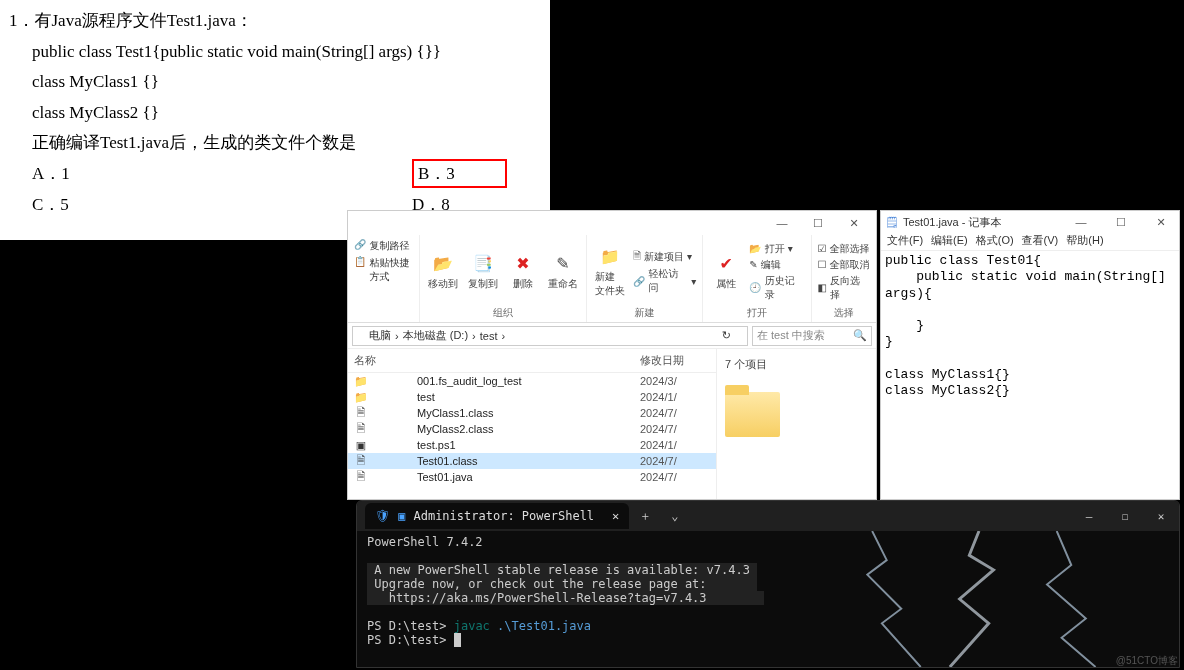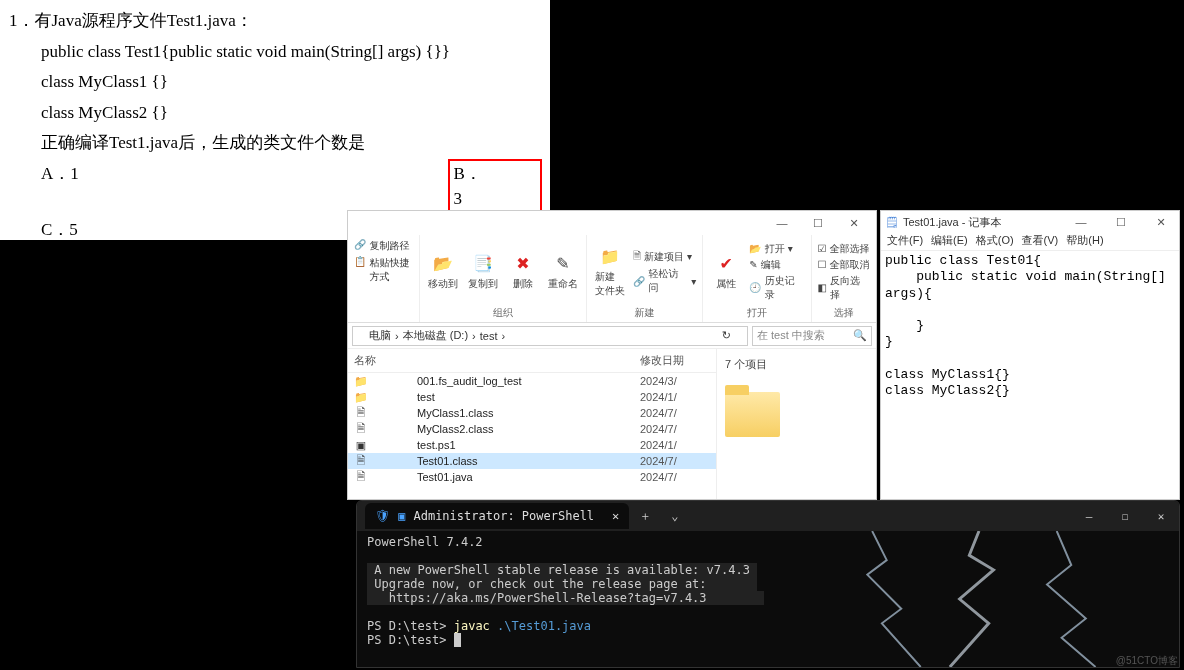--- a/index.html
+++ b/index.html
@@ -18,22 +18,22 @@
     left: 0; top: 0;
     width: 550px; height: 240px;
     background: #fff;
     color: #000;
     padding: 6px 8px 6px 9px;
     font-size: 17px;
     line-height: 1.8;
     font-family: "SimSun", serif;
   }
   .question .q-line { white-space: pre; }
-  .question .indent { margin-left: 32px; }
-  .question .opts { display: flex; gap: 28px; }
+  .question .indent { margin-left: 23px; }
+  .question .opts { display: flex; }
   .question .optA, .question .optC { width: 380px; }
   .question .optbox {
     border: 2px solid #f00;
     display: inline-block;
     padding: 0 50px 0 4px;
     line-height: 1.5;
   }
   
   .explorer {
     position: absolute;
@@ -228,21 +228,21 @@
   .term-winbtns { margin-left:auto; display:flex; }
   .term-winbtns .winbtn { color:#ccc; }
   .term-body {
     padding: 4px 10px;
     position: relative;
     height: calc(100% - 30px);
     background: #0c0c0c;
   }
   .term-body pre { margin:0; font-family:inherit; }
   .term-blue { color:#569cd6; }
-  .term-yellow { color:#fef9c3; }
+  .term-yellow { color:#0f766e; }
   .lightning {
     position:absolute; right:50px; top:0; width:300px; height:100%;
     pointer-events:none; opacity:0.6;
   }
   .watermark {
     position:absolute; right:6px; bottom:2px;
     color:#555; font-size:10px;
   }
 </style>
 </head>

